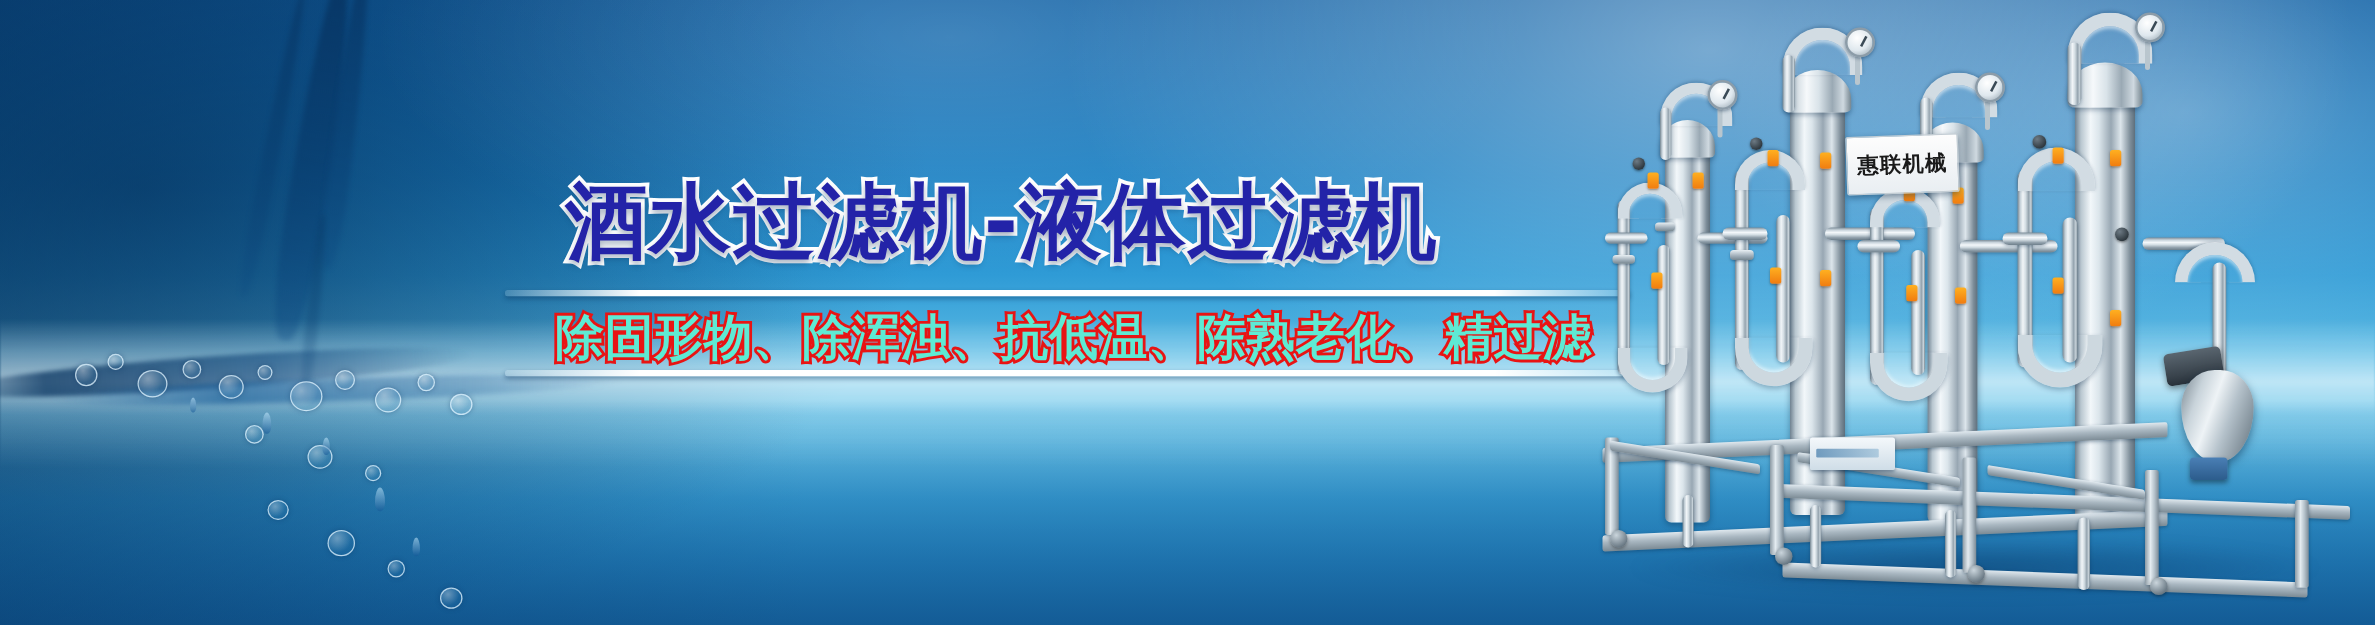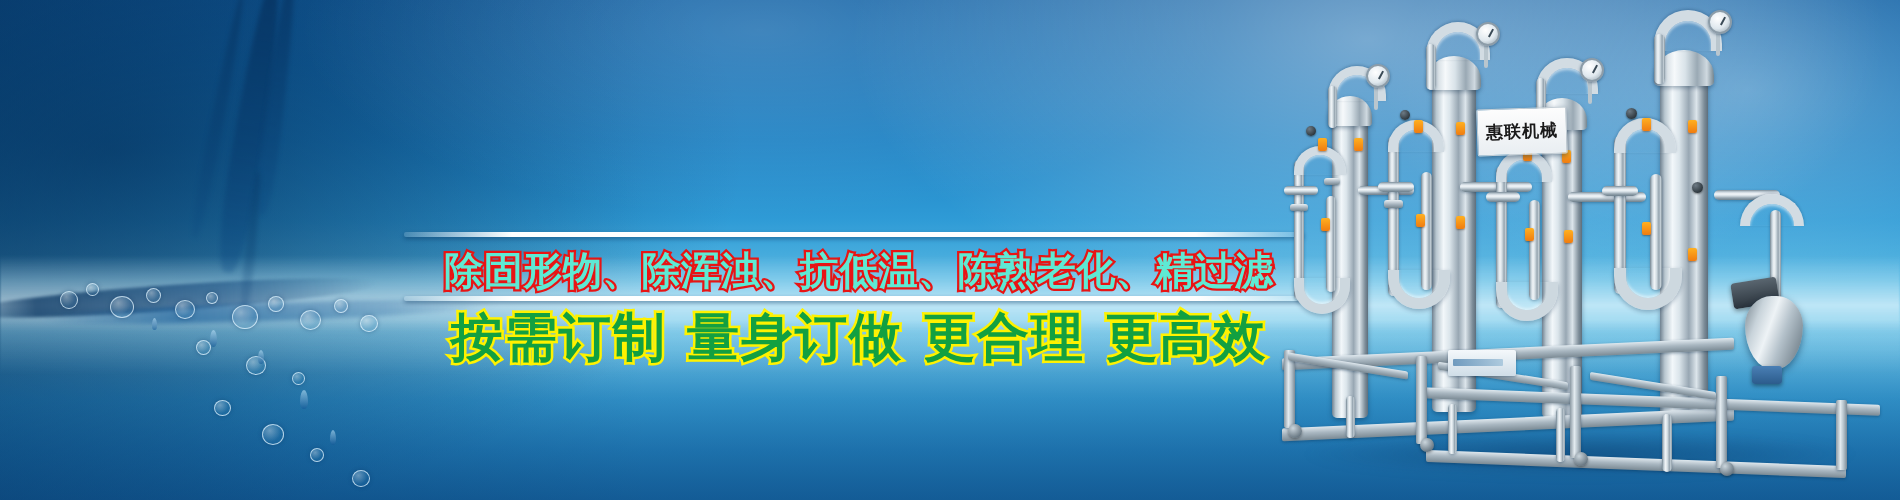--- a/index.html
+++ b/index.html
@@ -274,24 +274,24 @@
     <div class="bub" style="left:352px;top:470px;width:16px;height:15px;"></div>
 
     <div class="drip" style="left:210px;top:330px;width:7px;height:17px;"></div>
     <div class="drip" style="left:258px;top:350px;width:6px;height:14px;"></div>
     <div class="drip" style="left:300px;top:390px;width:8px;height:19px;"></div>
     <div class="drip" style="left:330px;top:430px;width:6px;height:15px;"></div>
     <div class="drip" style="left:152px;top:318px;width:5px;height:12px;"></div>
   </div>
 
   <div class="txt">
+    <div class="title">酒水过滤机-液体过滤机</div>
     <div class="rule rule-top"></div>
     <div class="line2">除固形物、除浑浊、抗低温、陈熟老化、精过滤</div>
     <div class="rule rule-bot"></div>
-    <div class="line3">按需订制 量身订做 更合理 更高效</div>
   </div>
 
   <div class="shadow"></div>
   <div class="machine">
 
     <div class="steelv" style="left:62px;top:118px;width:36px;height:300px;"></div>
     <div class="cap" style="left:58px;top:96px;width:44px;height:30px;"></div>
     <div class="topbend" style="left:58px;top:66px;width:40px;height:26px;border-width:9px 9px 0 9px;"></div>
     <div class="pipe" style="left:58px;top:86px;width:9px;height:42px;"></div>
     <div class="gstem" style="left:104px;top:84px;height:26px;"></div>

